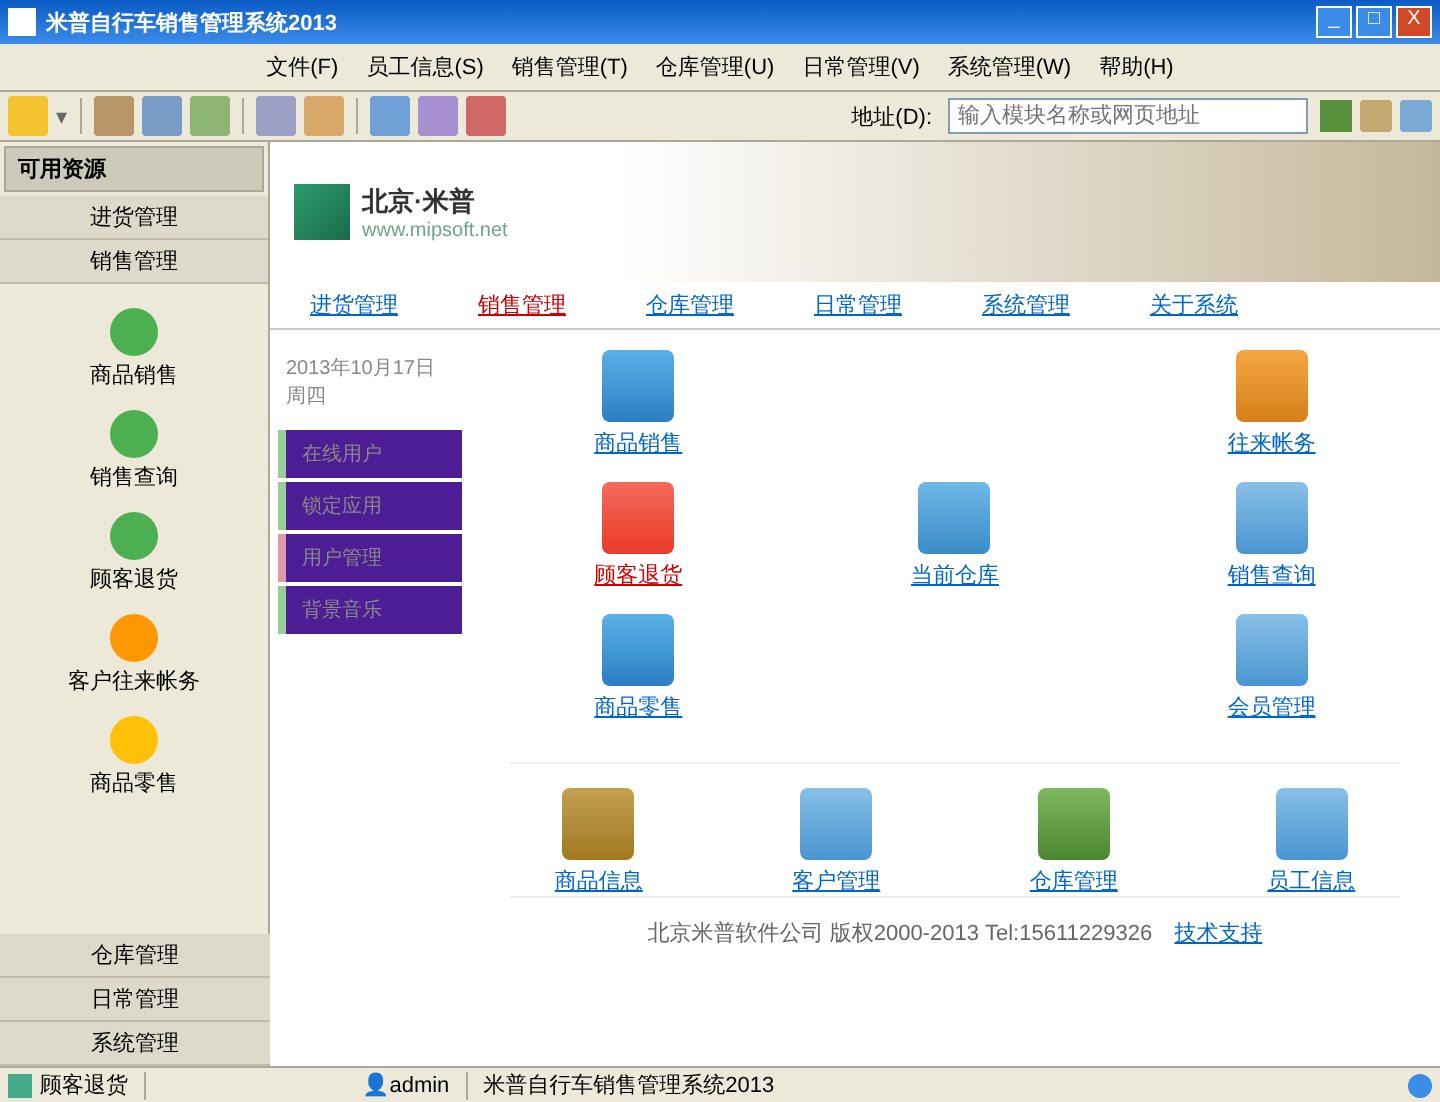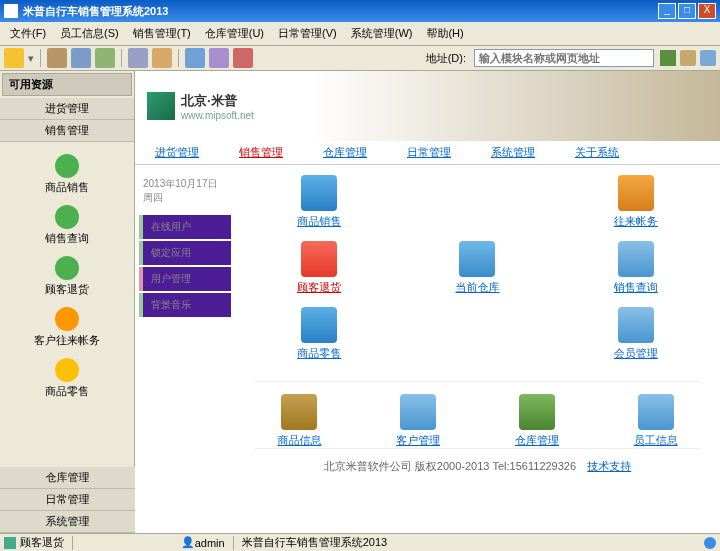--- a/index.html
+++ b/index.html
@@ -2,27 +2,27 @@
 <html><head>
 <meta charset="utf-8">
 <style>
 * { margin: 0; padding: 0; box-sizing: border-box; font-family: "SimSun", Arial, sans-serif; font-size: 11px; }
 body { background: #ece9d8; width: 720px; height: 551px; overflow: hidden; }
 .titlebar { background: linear-gradient(#0a5bc4, #3b8ce8); height: 22px; display: flex; align-items: center; padding: 0 4px; }
 .titlebar-icon { width: 14px; height: 14px; background: #fff; margin-right: 5px; }
 .titlebar-text { color: #fff; font-weight: bold; flex: 1; }
 .win-btns { display: flex; gap: 2px; }
 .win-btn { width: 18px; height: 16px; background: #3b8ce8; border: 1px solid #fff; color: #fff; text-align: center; line-height: 12px; font-size: 10px; cursor: pointer; }
-.menubar { background: #ece9d8; border-bottom: 1px solid #aca899; padding: 2px 4px; display: flex; gap: 2px; }
+.menubar { background: #ece9d8; border-bottom: 1px solid #aca899; padding: 2px 4px; display: flex; gap: 2px; justify-content: center; }
 .menu-item { padding: 2px 6px; cursor: pointer; }
 .toolbar { background: #ece9d8; border-bottom: 1px solid #aca899; padding: 2px 4px; display: flex; align-items: center; gap: 4px; }
 .tb-icon { width: 20px; height: 20px; border-radius: 2px; cursor: pointer; display: inline-block; }
 .tb-sep { width: 1px; height: 18px; background: #aca899; margin: 0 2px; }
 .addr-label { margin-left: auto; padding: 0 4px; }
-.addr-input { width: 180px; height: 18px; border: 1px solid #7f9db9; padding: 0 4px; color: #999; font-weight: bold; }
+.addr-input { width: 180px; height: 18px; border: 1px solid #7f9db9; padding: 0 4px; color: #999; }
 .addr-btn { width: 16px; height: 16px; background: #5a8f3e; cursor: pointer; margin-left: 2px; }
 .main { display: flex; height: 475px; }
 .sidebar { width: 135px; background: #ece9d8; border-right: 1px solid #aca899; }
 .sb-title { background: #cdcabb; padding: 3px 6px; border: 1px solid #aca899; margin: 2px; font-weight: bold; }
 .sb-section { padding: 3px 8px; background: #dedacb; border-bottom: 1px solid #c0bba8; text-align: center; cursor: pointer; }
 .sb-items { padding: 6px 0; text-align: center; }
 .sb-item { padding: 4px 0; cursor: pointer; }
 .sb-item-icon { width: 24px; height: 24px; border-radius: 50%; margin: 2px auto; display: block; }
 .sb-bottom { position: absolute; bottom: 18px; width: 135px; }
 .content { flex: 1; background: #fff; overflow: auto; position: relative; }

